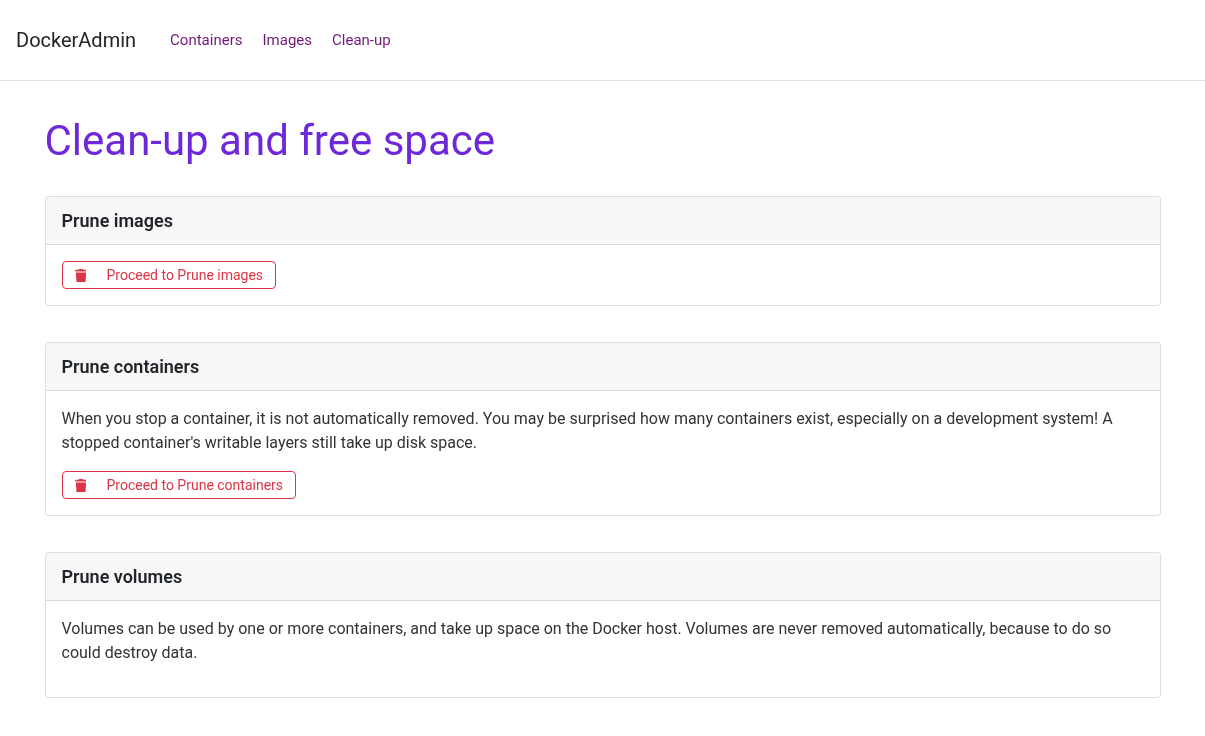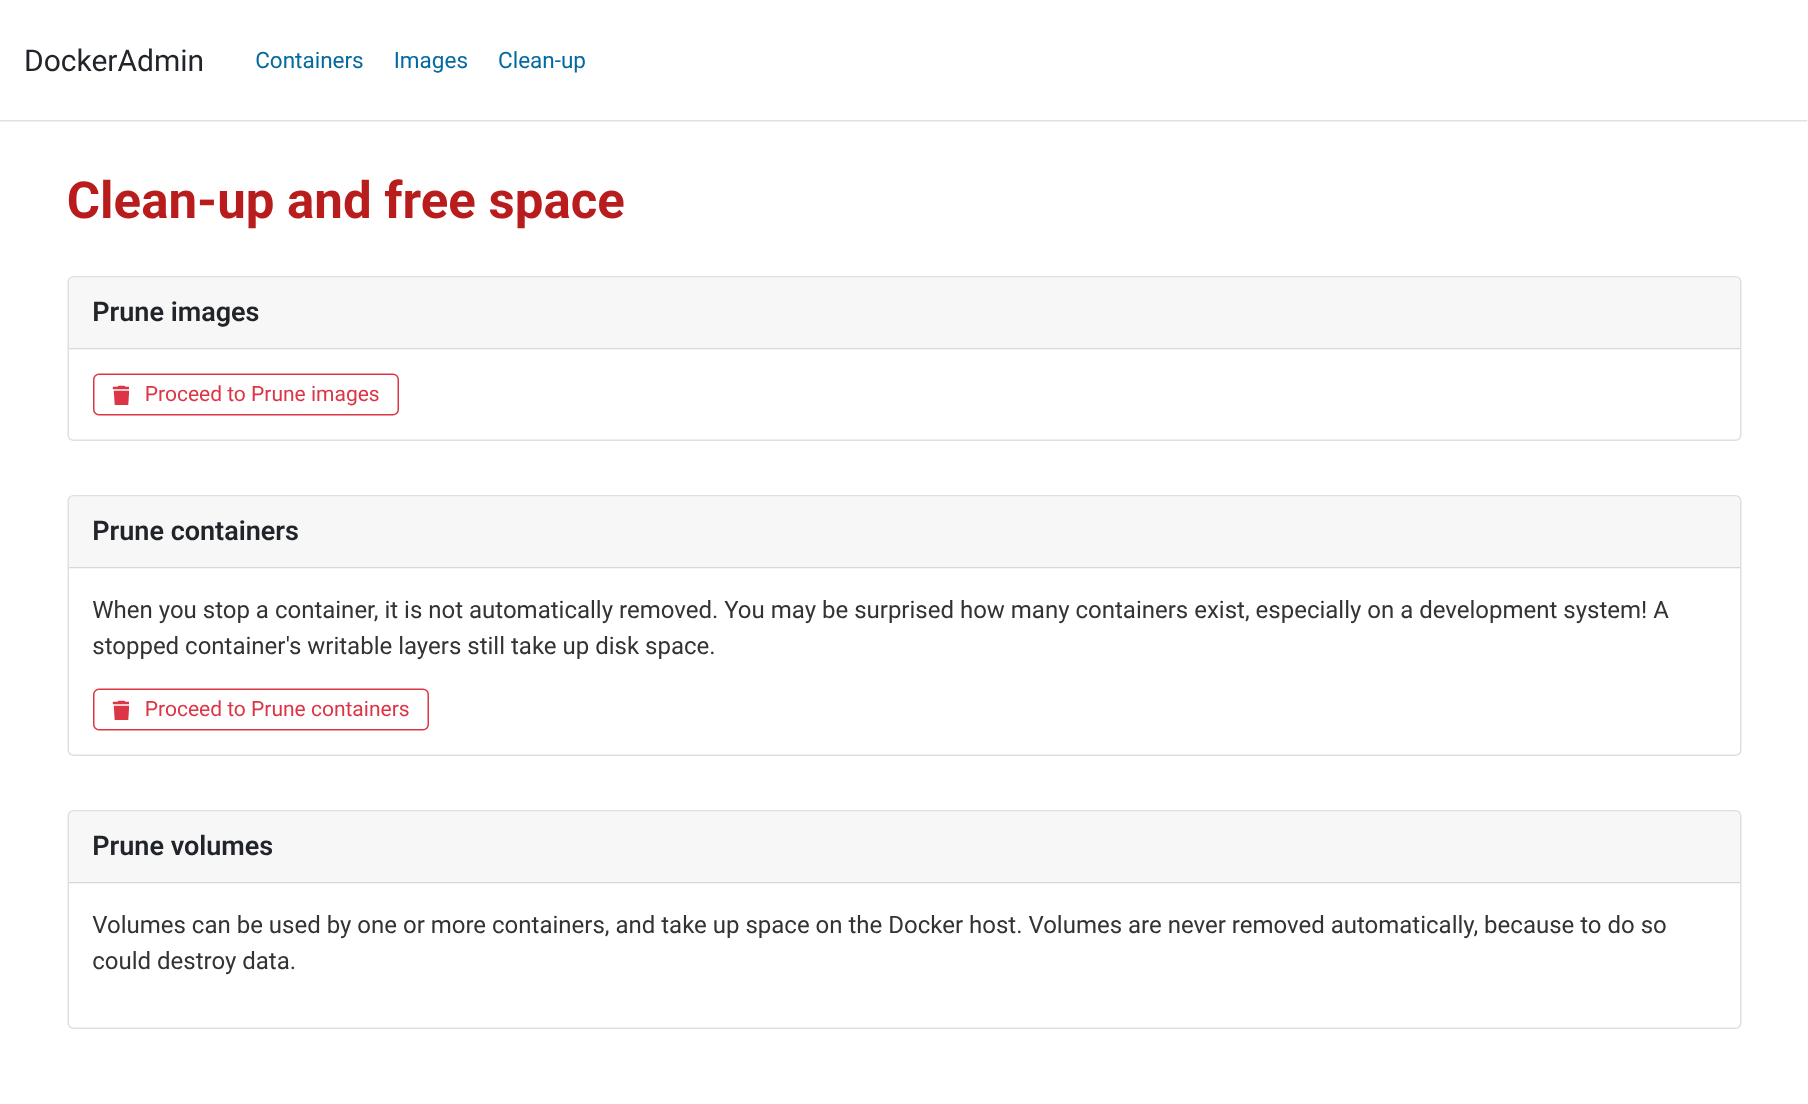--- a/index.html
+++ b/index.html
@@ -22,36 +22,36 @@
       background: #fff;
     }
     .navbar-brand {
       font-size: 20px;
       color: #212529;
       text-decoration: none;
       margin-right: 24px;
       padding: 5px 0;
     }
     .nav-link {
-      color: #0369a1;
+      color: #701a75;
       text-decoration: none;
       padding: 8px 10px;
       font-size: 15px;
     }
     .container {
       max-width: 1140px;
       margin: 0 auto;
       padding: 0 12px;
     }
     h1.page-title {
-      font-weight: 700;
-      font-size: 34px;
+      font-weight: 400;
+      font-size: 42px;
       margin-top: 28px;
       margin-bottom: 24px;
-      color: #b91c1c;
+      color: #6d28d9;
     }
     .card {
       border: 1px solid rgba(0,0,0,.125);
       border-radius: 4px;
       margin-bottom: 36px;
       background: #fff;
     }
     .card-header {
       background: #f7f7f8;
       border-bottom: 1px solid rgba(0,0,0,.125);
@@ -64,21 +64,21 @@
     .card-body {
       padding: 16px;
     }
     .card-body p {
       margin-bottom: 16px;
       color: #333;
     }
     .btn-outline-danger {
       display: inline-flex;
       align-items: center;
-      gap: 10px;
+      gap: 20px;
       background: transparent;
       border: 1px solid #dc3545;
       color: #dc3545;
       padding: 5px 12px;
       font-size: 14px;
       border-radius: 4px;
       cursor: pointer;
       text-decoration: none;
       font-family: inherit;
     }

